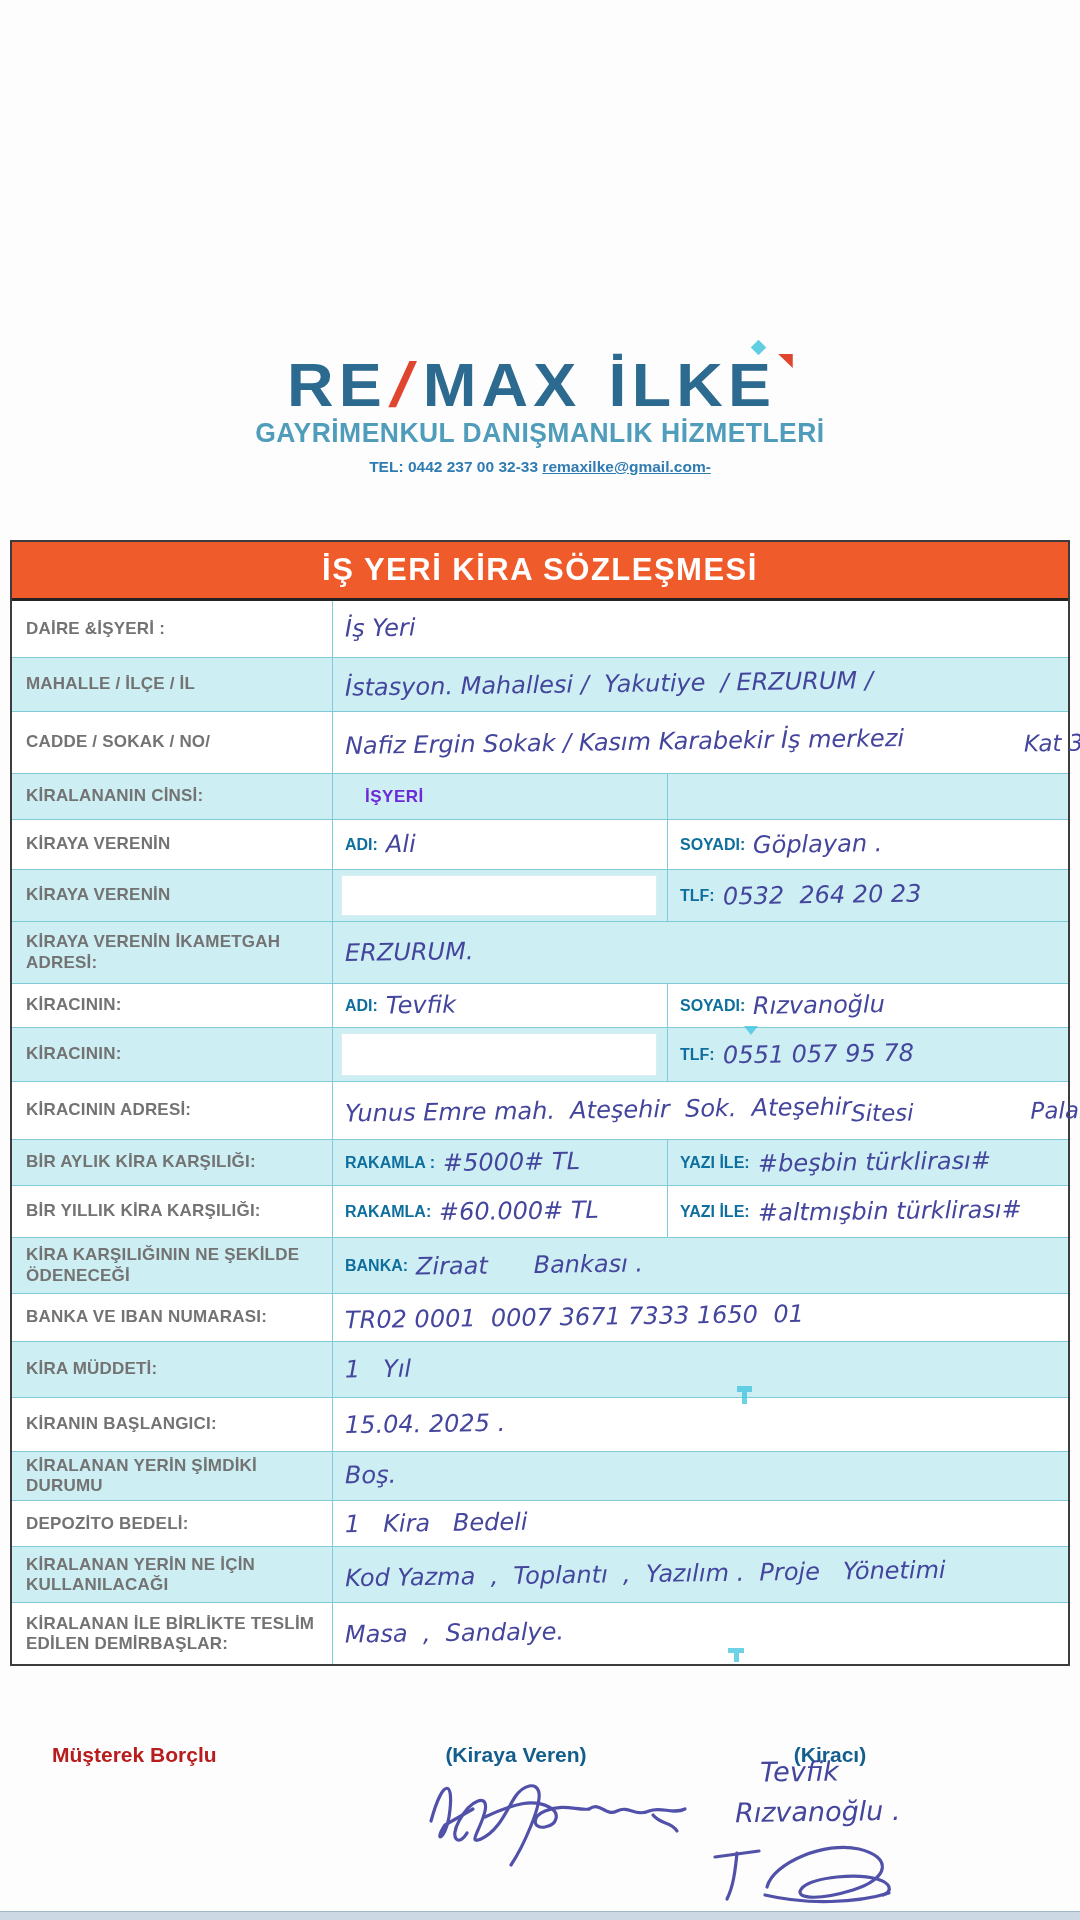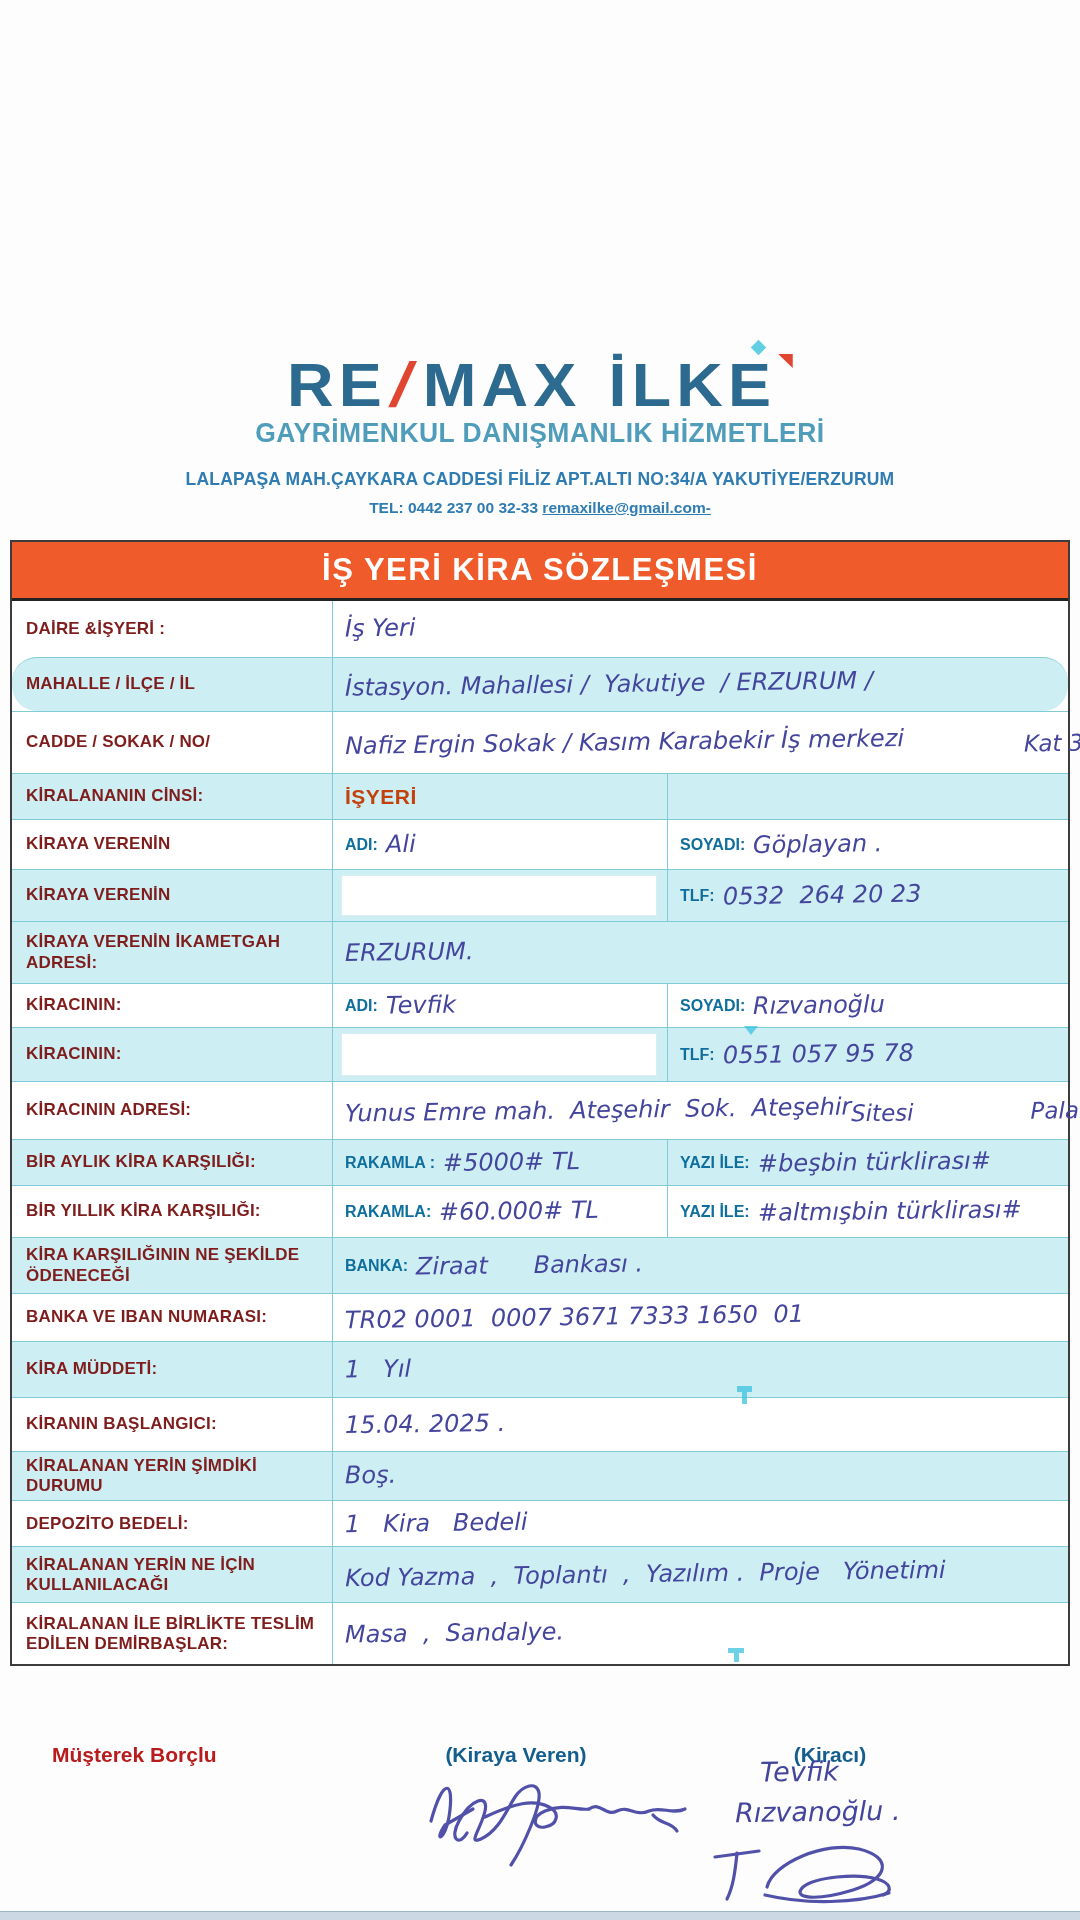--- a/index.html
+++ b/index.html
@@ -32,25 +32,25 @@
   .formtable{position:absolute;left:10px;top:540px;width:1060px;border:2px solid #3c3c3c;
              background:#ffffff;box-sizing:border-box;}
   .form-title-bar{height:56px;background:#ef5b2a;border-bottom:3px solid #232323;
                   display:flex;align-items:center;justify-content:center;}
   .form-title{color:#ffffff;font-weight:bold;font-size:31px;letter-spacing:1.5px;}
   .row{display:flex;border-top:1px solid #7fccd8;box-sizing:border-box;background:#ffffff;}
   .row:first-child{border-top:none;}
   .row.blue{background:#cdeef3;}
   .cell{box-sizing:border-box;display:flex;align-items:center;}
   .cell.label{width:320px;padding:4px 6px 4px 14px;flex:0 0 320px;}
-  .lbl{font-weight:bold;color:#7f1d1d;font-size:17px;line-height:1.18;letter-spacing:.2px;}
+  .lbl{font-weight:bold;color:#737373;font-size:17px;line-height:1.18;letter-spacing:.2px;}
   .cell.val{flex:1 1 auto;border-left:1px solid #7fccd8;padding:2px 6px 2px 12px;position:relative;gap:8px;}
   .cell.val.split{flex:0 0 335px;}
   .prefix{font-weight:bold;color:#0e6f9f;font-size:16px;white-space:nowrap;z-index:1;}
-  .printval{font-weight:bold;color:#c2410c;font-size:21px;letter-spacing:.5px;}
+  .printval{font-weight:bold;color:#6d28d9;font-size:17px;letter-spacing:.5px;margin-left:20px;}
   .hw{font-family:"DejaVu Sans",sans-serif;font-style:italic;color:#44459c;font-size:24px;
       line-height:1.08;display:inline-block;transform:rotate(-0.8deg);white-space:pre;z-index:1;}
   .hw2{font-size:23px;}
   .vwrap{display:flex;flex-direction:row;align-items:flex-start;}
   .inputbox{position:absolute;left:8px;top:5px;right:10px;bottom:5px;background:#ffffff;
             border:1px solid #d8eef3;}
 
   
   .sigs{position:absolute;left:0;top:1735px;width:1080px;height:178px;}
   .sig-label{position:absolute;font-weight:bold;font-size:21px;color:#135e8c;}
@@ -78,38 +78,37 @@
 </head>
 <body>
 
 <div class="page">
 
 
   <section class="letterhead">
     <div class="brand-diamond"></div>
     <div class="brand-line"><span>RE</span><span class="brand-slash">/</span><span>MAX</span><span class="brand-gap"></span><span>İLKE</span><span class="brand-tm"></span></div>
     <div class="subtitle">GAYRİMENKUL DANIŞMANLIK HİZMETLERİ</div>
-    <div class="address">LALAPAŞA MAH.ÇAYKARA CADDESİ FİLİZ APT.ALTI NO:34/A YAKUTİYE/ERZURUM</div>
     <div class="telline"><span>TEL: 0442 237 00 32-33</span> <span class="email">remaxilke@gmail.com-</span></div>
   </section>
 
   <section class="formtable">
     <div class="form-title-bar">
       <div class="form-title">İŞ YERİ KİRA SÖZLEŞMESİ</div>
     </div>
     <div id="rows">
         <div class="row" style="min-height: 56px;">
           <div class="cell label">
             <span class="lbl">DAİRE  &amp;İŞYERİ :</span>
           </div>
           <div class="cell val">
             <span class="hw">İş Yeri</span>
           </div>
         </div>
-        <div class="row blue" style="min-height: 54px; border-radius: 25px;">
+        <div class="row blue" style="min-height: 54px;">
           <div class="cell label">
             <span class="lbl">MAHALLE / İLÇE / İL</span>
           </div>
           <div class="cell val">
             <span class="hw">İstasyon. Mahallesi /  Yakutiye  / ERZURUM /</span>
           </div>
         </div>
         <div class="row" style="min-height: 62px;">
           <div class="cell label">
             <span class="lbl">CADDE / SOKAK / NO/</span>

